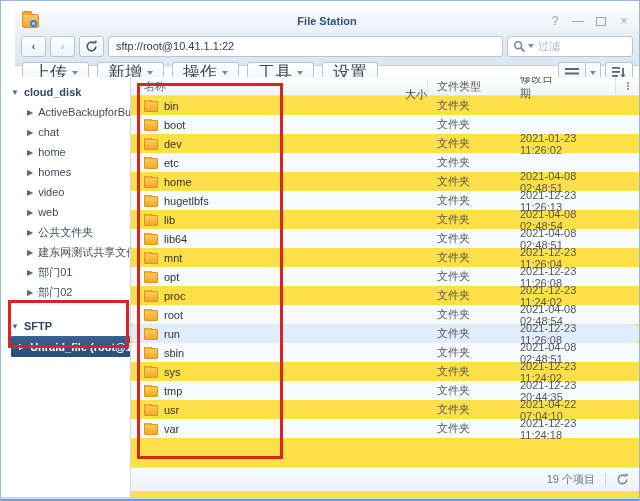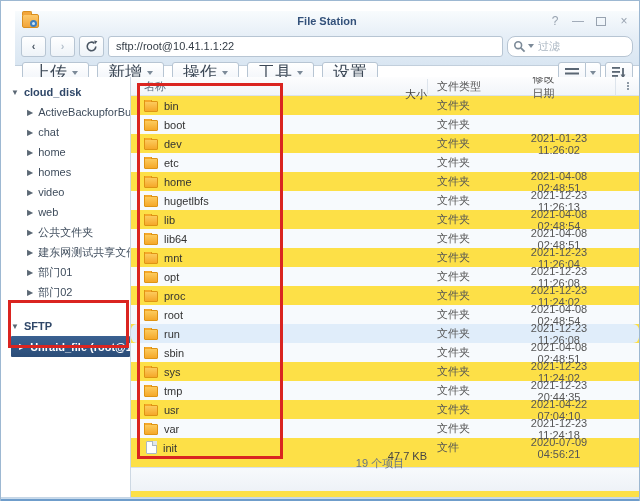--- a/index.html
+++ b/index.html
@@ -27,21 +27,21 @@
     color:#98a3b0; font-size:12px; line-height:1; cursor:default; }
   .win-ctrl.box::before { content:""; width:8px; height:7px; border:1.5px solid #98a3b0; }
 
   .addressbar { position:relative; height:26px; display:flex; align-items:center; padding:0 6px; gap:4px; }
   .nav-btn { width:25px; height:21px; background:linear-gradient(#ffffff,#eef3f8);
     border:1px solid #b7c5d3; border-radius:3px; display:flex; align-items:center; justify-content:center;
     color:#4a5663; font-size:11px; font-weight:bold; }
   .nav-btn.disabled { color:#b6c1cc; }
   .url-box { flex:1; height:21px; background:#ffffff; border:1px solid #b7c5d3; border-radius:3px;
     font-size:11px; color:#333c46; padding:0 7px; font-family:"Liberation Sans","DejaVu Sans",sans-serif; }
-  .search-box { width:126px; height:21px; background:#ffffff; border:1px solid #b7c5d3; border-radius:8px;
+  .search-box { width:126px; height:21px; background:#ffffff; border:1px solid #b7c5d3; border-radius:3px;
     display:flex; align-items:center; padding:0 5px; gap:2px; }
   .search-box input { border:none; outline:none; width:70px; font-size:11px; color:#333;
     font-family:"Liberation Sans","DejaVu Sans",sans-serif; }
   .search-box input::placeholder { color:#aab6c2; }
   .mini-caret { width:0; height:0; border-left:3px solid transparent; border-right:3px solid transparent;
     border-top:4px solid #7c8a98; margin-right:2px; }
 
   .toolbar { position:relative; height:27px; display:flex; align-items:center; padding:0 7px; gap:8px; }
   .tb-btn { height:22px; padding:0 10px; background:linear-gradient(#ffffff,#f0f4f9);
     border:1px solid #b7c5d3; border-radius:3px; display:flex; align-items:center; gap:5px;
@@ -71,42 +71,42 @@
   .thead { display:flex; align-items:center; height:19px; background:linear-gradient(#fdfdfe,#f1f5f9);
     border-bottom:1px solid #dbe3ec; color:#5f7183; }
   .rows { }
   .frow { display:flex; align-items:center; height:19px; color:#333; }
   .frow:nth-child(even) { background:#f7fafd; }
   .frow.hl { background:#e0edfa;border-radius:6px; }
   .cell-name { width:208px; display:flex; align-items:center; gap:6px; padding-left:13px;
     overflow:hidden; white-space:nowrap; flex:none; }
   .cell-size { width:88px; text-align:right; color:#444; flex:none;margin-top:16px; }
   .cell-type { width:93px; padding-left:9px; color:#555; flex:none; border-left:1px solid transparent; }
-  .cell-date { flex:1; text-align:center; padding-right:25px; color:#555;margin-left:8px; }
+  .cell-date { flex:1; text-align:left; padding-right:25px; color:#555; }
   .cell-opt { width:24px; flex:none; display:flex; justify-content:center; }
   .thead .cell-type { border-left:1px solid #dde4ec; }
   .thead .cell-date { padding-right:56px; }
   .thead .cell-opt { border-left:1px solid #dde4ec; height:19px; align-items:center; }
 
   .dots { display:flex; flex-direction:column; gap:1px; }
   .dots i { width:2px; height:2px; background:#6b7a89; border-radius:50%; }
 
   .icon-folder { position:relative; width:14px; height:11px; flex:none;
     background:linear-gradient(#fccb5d,#f5a829); border:1px solid #de9414; border-radius:1px; margin-top:1px; }
   .icon-folder::before { content:""; position:absolute; left:-1px; top:-3px; width:6px; height:2px;
     background:#f5a829; border:1px solid #de9414; border-bottom:none; border-radius:1px 1px 0 0; }
   .icon-file { position:relative; width:11px; height:13px; flex:none; background:#ffffff;
     border:1px solid #aab7c4; border-radius:1px; margin-left:2px; }
   .icon-file::before { content:""; position:absolute; right:-1px; top:-1px; width:4px; height:4px;
     background:#dde5ec; border-left:1px solid #aab7c4; border-bottom:1px solid #aab7c4; }
 
   .statusbar { position:absolute; left:0; right:0; bottom:6px; height:24px;
     background:linear-gradient(#f7fafc,#eef2f7); border-top:1px solid #d8e0e9;
     display:flex; align-items:center; justify-content:flex-end; gap:10px; padding-right:10px;
-    color:#667486;flex-direction:column; }
+    color:#667486; }
   .vdiv { width:1px; height:14px; background:#cfd8e1; }
 
   .bottom-edge { position:absolute; left:0; right:0; bottom:0; height:4px;
     background:linear-gradient(#dce8f3,#b6cfe6); border-top:1px solid #c6d6e6;
     border-bottom:2px solid #6f9dcb; }
 
   
   .red-box { position:absolute; border:3px solid #da2420; pointer-events:none; z-index:50; }
   #redbox-filelist { left:136px; top:82px; width:146px; height:376px; }
   #redbox-sidebar  { left:7px;  top:299px; width:121px; height:48px; }
@@ -444,30 +444,20 @@
           <div class="frow">
             <div class="cell-name">
               <span class="icon-folder"></span>
               <span>var</span>
             </div>
             <div class="cell-size"></div>
             <div class="cell-type">文件夹</div>
             <div class="cell-date">2021-12-23 11:24:18</div>
             <div class="cell-opt"></div>
           </div>
-          <div class="frow">
-            <div class="cell-name">
-              <span class="icon-file"></span>
-              <span>init</span>
-            </div>
-            <div class="cell-size">47.7 KB</div>
-            <div class="cell-type">文件</div>
-            <div class="cell-date">2020-07-09 04:56:21</div>
-            <div class="cell-opt"></div>
-          </div>
         </div>
 
       <div class="statusbar">
         <span>19 个项目</span>
         <span class="vdiv"></span>
         <svg width="13" height="13" viewBox="0 0 13 13">
           <path d="M10.8 6.5a4.3 4.3 0 1 1-1.4-3.2" fill="none" stroke="#7c8a98" stroke-width="1.6"></path>
           <polygon points="9.2,0.6 12.4,1.2 10,4.2" fill="#7c8a98"></polygon>
         </svg>
       </div>

